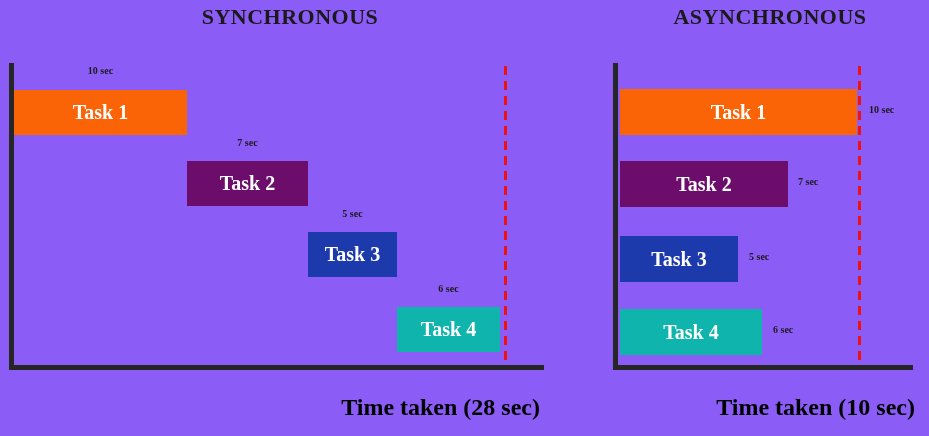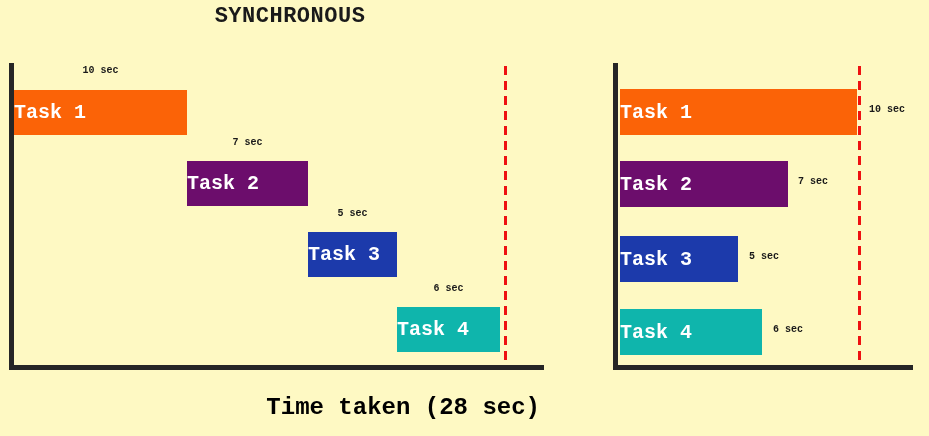--- a/index.html
+++ b/index.html
@@ -1,22 +1,22 @@
 <!DOCTYPE html>
 <html><head>
 <meta charset="utf-8">
 <style>
   * { margin: 0; padding: 0; box-sizing: border-box; }
   html, body { background: #ffffff; }
   .canvas {
     position: relative;
     width: 929px;
     height: 436px;
-    background: #fef9c3;
-    font-family: Liberation Mono, monospace;
+    background: #8b5cf6;
+    font-family: Liberation Serif, serif;
     overflow: hidden;
   }
   .panel-title {
     position: absolute;
     text-align: center;
     font-size: 22px;
     font-weight: 700;
     color: #1a1a1a;
     letter-spacing: 0.5px;
   }
@@ -24,20 +24,21 @@
   .deadline {
     position: absolute;
     width: 3px;
     background: repeating-linear-gradient(to bottom, #EE1111 0px, #EE1111 9px, transparent 9px, transparent 15px);
   }
   .bar {
     position: absolute;
     height: 45px;
     display: flex;
     align-items: center;
+    justify-content: center;
   }
   .bar span {
     color: #ffffff;
     font-size: 20px;
     font-weight: 700;
   }
   .dur-label {
     position: absolute;
     font-size: 10px;
     font-weight: 700;
@@ -78,20 +79,21 @@
     <span>Task 3</span>
   </div>
 
   <div class="dur-label dur-above" style="left:397px; top:283px; width:103px;">6 sec</div>
   <div class="bar" style="left: 397px; top: 307px; width: 103px; background: rgb(15, 181, 172);">
     <span>Task 4</span>
   </div>
 
   <div class="caption" style="left:40px; top:394px; width:500px;">Time taken (28 sec)</div>
 
+  <div class="panel-title" style="left:625px; top:4px; width:290px;">ASYNCHRONOUS</div>
 
   <div class="axis" style="left:613px; top:63px; width:5px; height:307px;"></div>
   <div class="axis" style="left:613px; top:365px; width:300px; height:5px;"></div>
   <div class="deadline" style="left:858px; top:66px; height:297px;"></div>
 
   <div class="bar" style="left: 620px; top: 89px; width: 237px; height: 46px; background: rgb(251, 99, 7);">
     <span>Task 1</span>
   </div>
   <div class="dur-label" style="left:869px; top:104px;">10 sec</div>
 
@@ -103,14 +105,15 @@
   <div class="bar" style="left: 620px; top: 236px; width: 118px; height: 46px; background: rgb(28, 58, 171);">
     <span>Task 3</span>
   </div>
   <div class="dur-label" style="left:749px; top:251px;">5 sec</div>
 
   <div class="bar" style="left: 620px; top: 309px; width: 142px; height: 46px; background: rgb(15, 181, 172);">
     <span>Task 4</span>
   </div>
   <div class="dur-label" style="left:773px; top:324px;">6 sec</div>
 
+  <div class="caption" style="left:625px; top:394px; width:290px;">Time taken (10 sec)</div>
 
 </div>
 
 </body></html>

